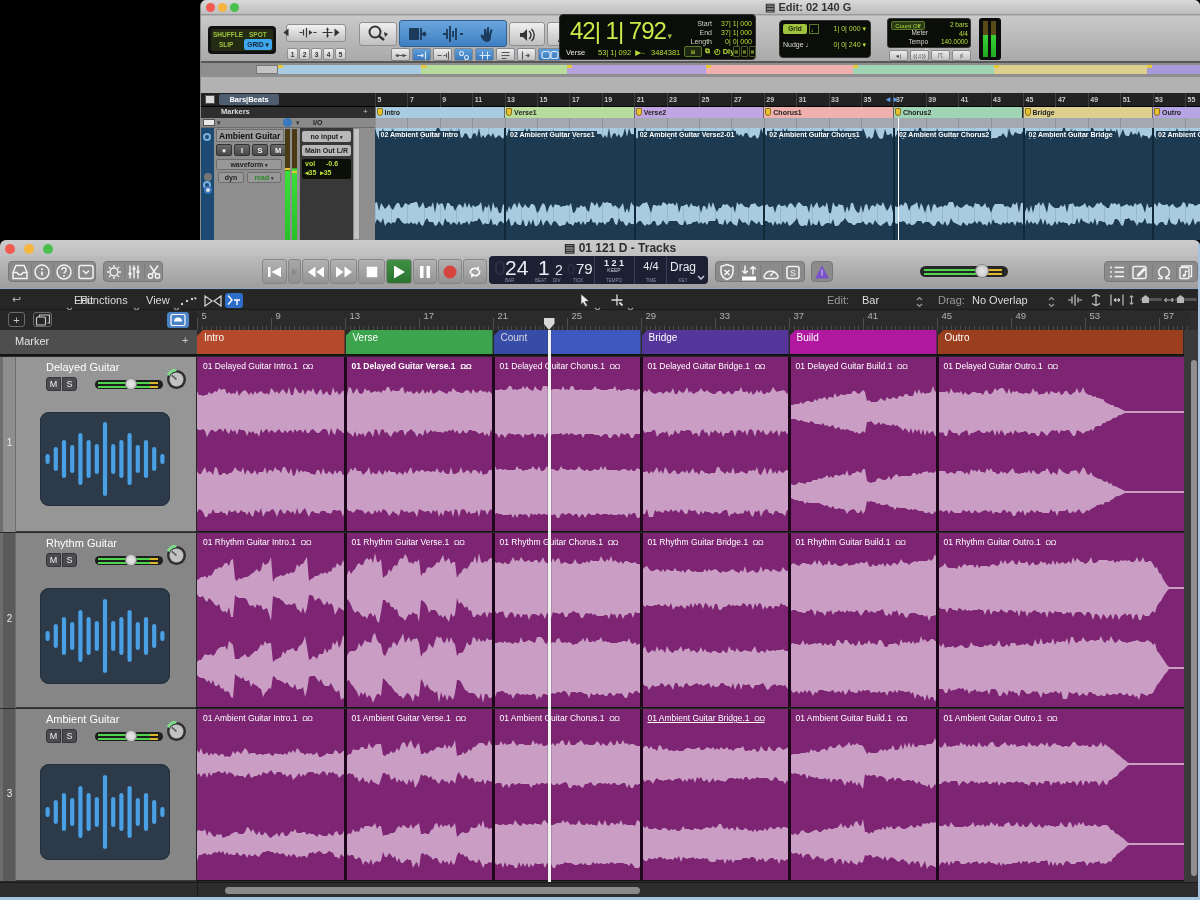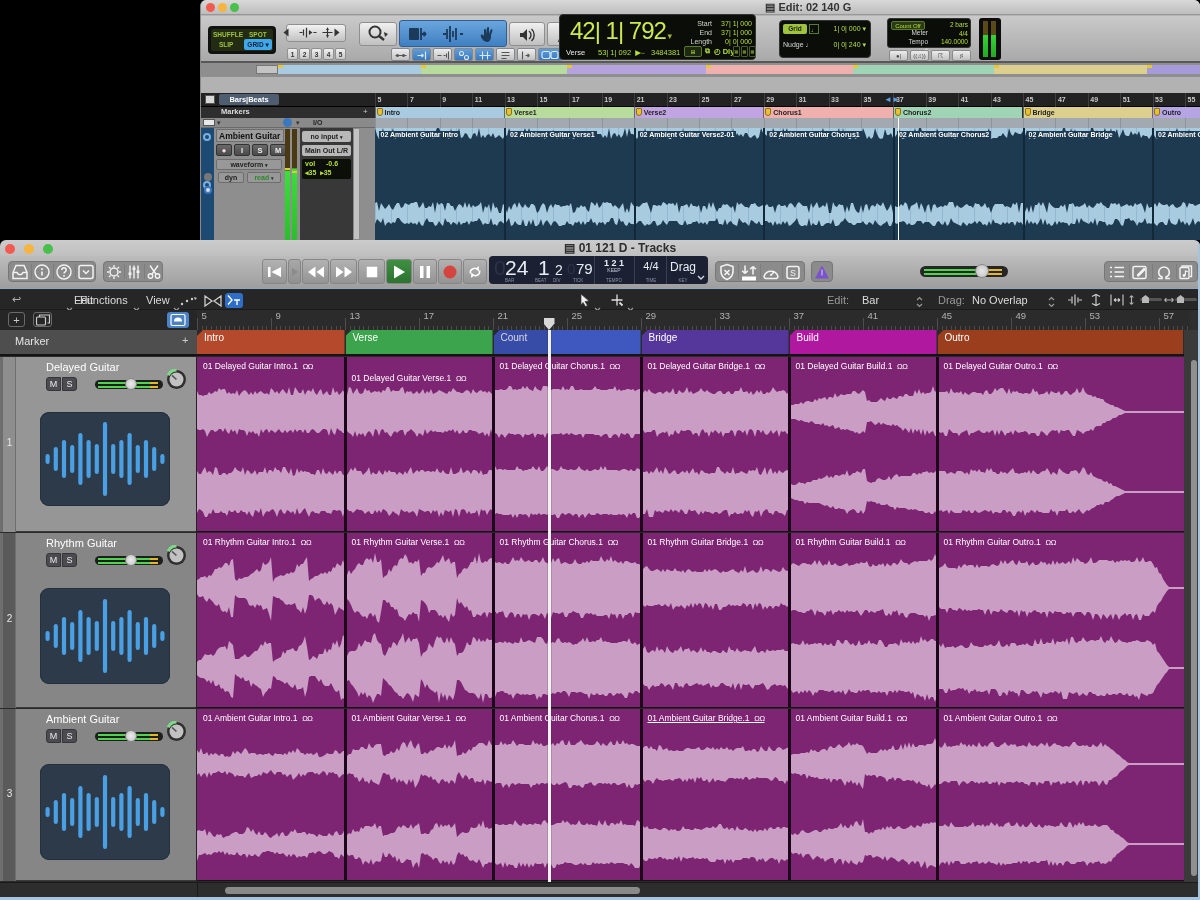--- a/index.html
+++ b/index.html
@@ -725,21 +725,21 @@
 <svg class="abs" style="left:0;top:0;" width="1003" height="174.5" viewBox="0 0 1003 174.5">
 <polygon points="0,34 2,38 4,38 6,39 8,38 10,38 12,35 14,37 16,36 18,34 20,35 22,31 24,33 26,32 28,32 30,37 32,35 34,37 36,36 38,37 40,33 42,39 44,36 46,34 48,33 50,35 52,38 54,35 56,38 58,34 60,37 62,35 64,34 66,36 68,37 70,36 72,38 74,31 76,33 78,36 80,34 82,37 84,34 86,32 88,35 90,37 92,30 94,38 96,38 98,30 100,33 102,36 104,36 106,32 108,38 110,34 112,33 114,35 116,31 118,36 120,38 122,34 124,32 126,38 128,36 130,34 132,38 134,38 136,30 138,36 140,34 142,38 144,36 146,33 148,38 150,38 152,30 154,31 156,37 158,34 160,31 162,36 164,37 166,36 168,31 170,34 172,33 174,36 176,35 178,34 180,35 182,34 184,36 186,33 188,34 190,30 192,30 194,35 196,33 198,34 200,34 202,34 204,31 206,30 208,37 210,34 212,35 214,34 216,37 218,36 220,34 222,37 224,35 226,32 228,37 230,34 232,36 234,32 236,37 238,36 240,35 242,33 244,34 246,35 248,36 250,37 252,34 254,35 256,31 258,33 260,35 262,35 264,36 266,36 268,34 270,33 272,34 274,37 276,32 278,35 280,36 282,34 284,33 286,35 288,34 290,36 292,34 294,36 296,38 298,33 300,33 302,33 304,32 306,33 308,33 310,32 312,29 314,29 316,33 318,32 320,33 322,32 324,32 326,29 328,32 330,29 332,32 334,33 336,34 338,29 340,32 342,33 344,34 346,29 348,29 350,29 352,32 354,33 356,32 358,32 360,32 362,32 364,33 366,29 368,33 370,32 372,33 374,29 376,29 378,33 380,33 382,33 384,32 386,33 388,33 390,33 392,33 394,33 396,32 398,29 400,32 402,32 404,33 406,33 408,33 410,33 412,32 414,32 416,32 418,29 420,34 422,32 424,34 426,33 428,33 430,32 432,32 434,33 436,32 438,34 440,33 442,32 444,32 446,36 448,33 450,35 452,32 454,35 456,36 458,37 460,36 462,35 464,35 466,37 468,35 470,34 472,36 474,35 476,31 478,37 480,37 482,33 484,35 486,36 488,34 490,30 492,36 494,34 496,37 498,36 500,35 502,34 504,31 506,34 508,35 510,33 512,35 514,36 516,37 518,37 520,35 522,34 524,34 526,37 528,37 530,35 532,34 534,37 536,37 538,34 540,34 542,34 544,30 546,35 548,35 550,34 552,37 554,34 556,38 558,36 560,33 562,36 564,33 566,37 568,37 570,35 572,36 574,34 576,30 578,33 580,35 582,34 584,34 586,33 588,34 590,37 592,34 594,48 596,48 598,47 600,47 602,47 604,45 606,47 608,45 610,44 612,44 614,45 616,45 618,42 620,44 622,41 624,42 626,41 628,40 630,43 632,40 634,40 636,41 638,36 640,40 642,39 644,37 646,38 648,38 650,37 652,37 654,37 656,34 658,34 660,36 662,37 664,35 666,33 668,35 670,44 672,43 674,45 676,45 678,45 680,45 682,43 684,41 686,43 688,44 690,40 692,42 694,42 696,40 698,41 700,42 702,39 704,39 706,40 708,37 710,37 712,39 714,39 716,39 718,33 720,37 722,32 724,37 726,35 728,37 730,36 732,36 734,35 736,29 738,35 740,33 742,35 744,35 746,35 748,35 750,34 752,37 754,31 756,35 758,36 760,35 762,36 764,34 766,38 768,35 770,37 772,38 774,36 776,35 778,35 780,36 782,36 784,36 786,38 788,34 790,33 792,37 794,37 796,35 798,31 800,34 802,32 804,31 806,31 808,34 810,37 812,31 814,37 816,34 818,35 820,34 822,36 824,36 826,37 828,36 830,36 832,37 834,36 836,31 838,35 840,34 842,38 844,37 846,37 848,36 850,34 852,38 854,34 856,35 858,36 860,36 862,34 864,38 866,37 868,34 870,34 872,37 874,38 876,36 878,35 880,31 882,36 884,35 886,30 888,35 890,37 892,38 894,38 896,40 898,39 900,41 902,41 904,42 906,42 908,45 910,46 912,47 914,48 916,48 918,50 920,50 922,51 924,52 926,53 928,54 930,54 932,54 934,54 936,54 938,54 940,54 942,54 944,54 946,54 948,54 950,54 952,54 954,54 956,54 958,54 960,54 962,54 964,54 966,54 968,54 970,54 972,54 974,54 976,54 978,54 980,54 982,54 984,54 986,54 988,54 990,54 992,54 994,54 996,54 998,54 1000,54 1002,54 1002,56 1000,56 998,56 996,56 994,56 992,56 990,56 988,56 986,56 984,56 982,56 980,56 978,56 976,56 974,56 972,56 970,56 968,56 966,56 964,56 962,56 960,56 958,56 956,56 954,56 952,56 950,56 948,56 946,56 944,56 942,56 940,56 938,56 936,56 934,56 932,56 930,56 928,56 926,57 924,58 922,58 920,60 918,61 916,61 914,63 912,64 910,64 908,66 906,66 904,69 902,69 900,69 898,70 896,74 894,72 892,74 890,74 888,75 886,77 884,75 882,74 880,73 878,79 876,79 874,76 872,73 870,73 868,74 866,74 864,73 862,77 860,73 858,74 856,73 854,74 852,76 850,79 848,77 846,75 844,74 842,79 840,79 838,76 836,76 834,76 832,78 830,75 828,74 826,75 824,75 822,76 820,75 818,73 816,78 814,74 812,76 810,76 808,79 806,75 804,73 802,78 800,73 798,79 796,73 794,74 792,76 790,74 788,76 786,76 784,75 782,73 780,74 778,75 776,76 774,76 772,79 770,73 768,74 766,75 764,76 762,79 760,76 758,76 756,76 754,74 752,72 750,79 748,79 746,75 744,76 742,75 740,79 738,79 736,74 734,75 732,77 730,73 728,79 726,72 724,78 722,72 720,75 718,72 716,77 714,71 712,76 710,73 708,71 706,74 704,71 702,70 700,68 698,69 696,67 694,69 692,68 690,68 688,67 686,66 684,68 682,65 680,67 678,68 676,66 674,64 672,65 670,65 668,76 666,74 664,76 662,77 660,75 658,76 656,74 654,74 652,73 650,72 648,73 646,72 644,73 642,70 640,71 638,72 636,68 634,69 632,70 630,68 628,69 626,66 624,68 622,67 620,67 618,67 616,65 614,64 612,66 610,65 608,65 606,64 604,63 602,64 600,63 598,62 596,62 594,62 592,76 590,77 588,74 586,75 584,74 582,80 580,73 578,75 576,77 574,73 572,76 570,78 568,77 566,73 564,76 562,73 560,73 558,80 556,74 554,72 552,73 550,79 548,73 546,76 544,74 542,73 540,74 538,80 536,74 534,73 532,76 530,76 528,76 526,80 524,74 522,77 520,75 518,73 516,76 514,74 512,80 510,75 508,76 506,72 504,74 502,80 500,76 498,76 496,78 494,74 492,73 490,73 488,74 486,74 484,73 482,77 480,76 478,73 476,78 474,77 472,80 470,74 468,76 466,75 464,76 462,77 460,80 458,73 456,73 454,75 452,75 450,75 448,76 446,73 444,77 442,77 440,77 438,77 436,81 434,81 432,77 430,76 428,78 426,77 424,76 422,81 420,78 418,77 416,78 414,81 412,81 410,77 408,77 406,78 404,80 402,78 400,78 398,78 396,77 394,77 392,77 390,77 388,77 386,81 384,77 382,77 380,78 378,78 376,77 374,76 372,78 370,76 368,77 366,78 364,76 362,77 360,77 358,77 356,77 354,78 352,77 350,76 348,81 346,77 344,78 342,77 340,77 338,81 336,76 334,77 332,78 330,78 328,77 326,81 324,78 322,77 320,77 318,78 316,77 314,77 312,76 310,78 308,81 306,78 304,77 302,81 300,77 298,76 296,80 294,72 292,80 290,76 288,79 286,75 284,76 282,77 280,75 278,74 276,74 274,73 272,73 270,76 268,76 266,73 264,76 262,77 260,73 258,76 256,72 254,74 252,73 250,75 248,74 246,76 244,75 242,75 240,75 238,74 236,75 234,73 232,75 230,77 228,72 226,79 224,77 222,76 220,80 218,76 216,74 214,72 212,74 210,75 208,79 206,73 204,73 202,74 200,76 198,74 196,76 194,80 192,78 190,75 188,76 186,72 184,73 182,79 180,73 178,72 176,80 174,76 172,74 170,76 168,80 166,76 164,78 162,76 160,80 158,74 156,80 154,77 152,76 150,74 148,76 146,76 144,74 142,73 140,71 138,78 136,76 134,71 132,79 130,73 128,72 126,72 124,74 122,76 120,76 118,74 116,72 114,73 112,76 110,76 108,72 106,76 104,73 102,73 100,75 98,72 96,76 94,73 92,74 90,76 88,73 86,76 84,75 82,72 80,74 78,76 76,74 74,73 72,76 70,72 68,73 66,76 64,72 62,80 60,76 58,77 56,74 54,76 52,74 50,79 48,74 46,73 44,73 42,72 40,78 38,73 36,75 34,72 32,77 30,75 28,71 26,75 24,72 22,72 20,74 18,75 16,73 14,73 12,76 10,80 8,74 6,72 4,73 2,73 0,72" fill="#ca9dc5"></polygon>
           <polygon points="0,114 2,117 4,117 6,113 8,110 10,116 12,114 14,115 16,118 18,110 20,111 22,118 24,118 26,116 28,116 30,118 32,116 34,116 36,114 38,110 40,113 42,114 44,115 46,110 48,118 50,113 52,114 54,117 56,116 58,113 60,118 62,115 64,115 66,115 68,110 70,117 72,113 74,113 76,115 78,110 80,113 82,113 84,116 86,110 88,110 90,114 92,117 94,111 96,119 98,118 100,111 102,116 104,113 106,115 108,114 110,115 112,115 114,117 116,117 118,118 120,113 122,113 124,118 126,111 128,116 130,117 132,114 134,116 136,118 138,113 140,117 142,114 144,114 146,118 148,117 150,118 152,115 154,111 156,114 158,110 160,114 162,114 164,114 166,118 168,116 170,114 172,110 174,118 176,115 178,117 180,117 182,113 184,116 186,118 188,113 190,116 192,113 194,115 196,115 198,115 200,118 202,115 204,116 206,118 208,114 210,117 212,113 214,110 216,117 218,115 220,113 222,115 224,113 226,113 228,115 230,114 232,114 234,115 236,114 238,115 240,111 242,115 244,116 246,113 248,116 250,117 252,117 254,110 256,117 258,117 260,116 262,115 264,110 266,116 268,115 270,113 272,114 274,117 276,113 278,113 280,114 282,117 284,113 286,118 288,117 290,117 292,113 294,113 296,114 298,109 300,113 302,112 304,112 306,113 308,112 310,113 312,113 314,113 316,113 318,113 320,109 322,112 324,112 326,114 328,113 330,113 332,112 334,112 336,109 338,112 340,113 342,109 344,114 346,114 348,112 350,109 352,112 354,112 356,112 358,113 360,114 362,113 364,109 366,112 368,112 370,113 372,113 374,112 376,113 378,113 380,112 382,109 384,112 386,113 388,114 390,112 392,114 394,114 396,113 398,112 400,113 402,113 404,109 406,113 408,109 410,113 412,113 414,113 416,113 418,113 420,113 422,114 424,113 426,112 428,112 430,113 432,114 434,112 436,114 438,114 440,111 442,112 444,113 446,115 448,115 450,114 452,117 454,114 456,116 458,113 460,110 462,116 464,113 466,117 468,110 470,113 472,117 474,116 476,114 478,113 480,117 482,117 484,115 486,114 488,116 490,113 492,117 494,114 496,111 498,116 500,115 502,118 504,113 506,114 508,116 510,116 512,117 514,116 516,116 518,116 520,110 522,110 524,114 526,115 528,117 530,114 532,116 534,116 536,110 538,117 540,116 542,116 544,114 546,115 548,116 550,117 552,113 554,114 556,113 558,114 560,110 562,117 564,118 566,114 568,110 570,118 572,113 574,111 576,117 578,114 580,117 582,113 584,115 586,116 588,114 590,113 592,114 594,127 596,128 598,128 600,127 602,125 604,126 606,126 608,127 610,125 612,125 614,125 616,123 618,123 620,123 622,121 624,122 626,121 628,120 630,118 632,121 634,119 636,121 638,118 640,118 642,119 644,118 646,117 648,118 650,113 652,119 654,118 656,116 658,116 660,114 662,115 664,116 666,112 668,112 670,124 672,125 674,126 676,125 678,125 680,122 682,121 684,122 686,123 688,123 690,122 692,119 694,123 696,120 698,118 700,117 702,120 704,119 706,119 708,119 710,119 712,119 714,119 716,116 718,116 720,118 722,116 724,117 726,115 728,115 730,114 732,116 734,115 736,116 738,115 740,112 742,114 744,114 746,114 748,114 750,117 752,116 754,115 756,116 758,117 760,114 762,114 764,114 766,115 768,117 770,115 772,118 774,112 776,114 778,113 780,115 782,112 784,115 786,115 788,116 790,111 792,114 794,111 796,115 798,115 800,117 802,117 804,114 806,116 808,115 810,117 812,115 814,113 816,111 818,116 820,116 822,117 824,116 826,116 828,115 830,116 832,113 834,117 836,113 838,115 840,117 842,117 844,115 846,114 848,114 850,111 852,114 854,118 856,115 858,116 860,118 862,111 864,113 866,115 868,116 870,117 872,117 874,114 876,114 878,113 880,114 882,117 884,114 886,110 888,112 890,117 892,118 894,115 896,119 898,120 900,121 902,122 904,122 906,124 908,125 910,124 912,127 914,126 916,129 918,129 920,130 922,131 924,132 926,133 928,134 930,134 932,134 934,134 936,134 938,134 940,134 942,134 944,134 946,134 948,134 950,134 952,134 954,134 956,134 958,134 960,134 962,134 964,134 966,134 968,134 970,134 972,134 974,134 976,134 978,134 980,134 982,134 984,134 986,134 988,134 990,134 992,134 994,134 996,134 998,134 1000,134 1002,134 1002,136 1000,136 998,136 996,136 994,136 992,136 990,136 988,136 986,136 984,136 982,136 980,136 978,136 976,136 974,136 972,136 970,136 968,136 966,136 964,136 962,136 960,136 958,136 956,136 954,136 952,136 950,136 948,136 946,136 944,136 942,136 940,136 938,136 936,136 934,136 932,136 930,136 928,136 926,137 924,138 922,139 920,139 918,140 916,142 914,143 912,145 910,145 908,145 906,148 904,147 902,148 900,148 898,150 896,151 894,152 892,154 890,153 888,155 886,157 884,155 882,152 880,154 878,156 876,154 874,156 872,156 870,152 868,154 866,154 864,154 862,154 860,159 858,154 856,155 854,152 852,156 850,156 848,156 846,156 844,155 842,155 840,153 838,156 836,154 834,153 832,156 830,155 828,159 826,153 824,156 822,154 820,155 818,159 816,159 814,155 812,154 810,156 808,153 806,153 804,156 802,156 800,155 798,155 796,157 794,153 792,155 790,154 788,153 786,154 784,155 782,156 780,155 778,153 776,156 774,156 772,153 770,155 768,154 766,153 764,156 762,156 760,156 758,156 756,155 754,153 752,157 750,153 748,154 746,155 744,153 742,154 740,158 738,154 736,157 734,157 732,155 730,156 728,156 726,154 724,154 722,154 720,153 718,152 716,153 714,152 712,153 710,152 708,151 706,151 704,151 702,151 700,150 698,153 696,150 694,150 692,149 690,147 688,148 686,148 684,148 682,146 680,147 678,145 676,145 674,144 672,145 670,144 668,154 666,157 664,153 662,156 660,156 658,153 656,152 654,153 652,154 650,157 648,153 646,152 644,152 642,151 640,152 638,152 636,149 634,151 632,150 630,148 628,149 626,148 624,147 622,146 620,146 618,146 616,146 614,146 612,146 610,145 608,147 606,144 604,144 602,144 600,143 598,143 596,142 594,141 592,153 590,153 588,159 586,157 584,156 582,156 580,154 578,154 576,158 574,156 572,156 570,152 568,153 566,155 564,160 562,153 560,155 558,154 556,160 554,158 552,153 550,155 548,153 546,157 544,156 542,157 540,157 538,155 536,157 534,157 532,160 530,153 528,153 526,154 524,156 522,157 520,155 518,155 516,157 514,156 512,155 510,155 508,154 506,157 504,154 502,158 500,156 498,153 496,154 494,154 492,152 490,157 488,157 486,154 484,152 482,156 480,154 478,153 476,155 474,152 472,155 470,154 468,153 466,156 464,155 462,154 460,155 458,153 456,160 454,160 452,160 450,152 448,157 446,157 444,158 442,161 440,161 438,156 436,156 434,158 432,156 430,161 428,158 426,157 424,158 422,157 420,158 418,158 416,158 414,157 412,158 410,157 408,157 406,157 404,158 402,157 400,156 398,158 396,158 394,158 392,156 390,158 388,161 386,157 384,158 382,161 380,157 378,157 376,159 374,157 372,156 370,157 368,158 366,156 364,157 362,161 360,161 358,157 356,158 354,158 352,156 350,158 348,157 346,157 344,158 342,156 340,158 338,157 336,158 334,156 332,161 330,158 328,157 326,158 324,157 322,157 320,161 318,157 316,161 314,157 312,158 310,158 308,158 306,158 304,157 302,157 300,156 298,157 296,155 294,152 292,154 290,158 288,153 286,154 284,152 282,160 280,153 278,156 276,156 274,157 272,154 270,157 268,153 266,152 264,153 262,160 260,153 258,152 256,160 254,153 252,155 250,154 248,153 246,159 244,155 242,160 240,153 238,155 236,153 234,157 232,154 230,154 228,155 226,154 224,153 222,152 220,160 218,156 216,154 214,155 212,156 210,154 208,155 206,154 204,152 202,159 200,157 198,156 196,154 194,157 192,159 190,155 188,153 186,152 184,156 182,153 180,156 178,153 176,157 174,157 172,154 170,155 168,157 166,154 164,153 162,153 160,152 158,154 156,156 154,154 152,154 150,152 148,152 146,160 144,154 142,153 140,154 138,153 136,153 134,157 132,156 130,156 128,154 126,154 124,154 122,157 120,156 118,156 116,154 114,155 112,160 110,156 108,151 106,153 104,156 102,157 100,151 98,158 96,154 94,156 92,154 90,153 88,157 86,156 84,152 82,154 80,160 78,155 76,152 74,153 72,155 70,154 68,156 66,160 64,151 62,156 60,154 58,153 56,160 54,158 52,154 50,158 48,155 46,155 44,153 42,156 40,156 38,153 36,155 34,155 32,153 30,159 28,156 26,156 24,154 22,156 20,156 18,156 16,152 14,157 12,156 10,160 8,160 6,155 4,153 2,152 0,156" fill="#ca9dc5"></polygon>
 </svg>
 <div class="abs" style="left:147.3px;top:0;width:2.5px;height:174.5px;background:#1d081b;"></div>
 <div class="abs" style="left:295.3px;top:0;width:2.5px;height:174.5px;background:#1d081b;"></div>
 <div class="abs" style="left:443.3px;top:0;width:2.5px;height:174.5px;background:#1d081b;"></div>
 <div class="abs" style="left:591.3px;top:0;width:2.5px;height:174.5px;background:#1d081b;"></div>
 <div class="abs" style="left:739.3px;top:0;width:2.5px;height:174.5px;background:#1d081b;"></div>
 <div class="abs" style="left:6.0px;top:4px;font-size:8.5px;color:#fff;white-space:nowrap;">01 Delayed Guitar Intro.1&nbsp;&nbsp;<span style="font-size:7.5px;letter-spacing:-0.5px;">ΩΩ</span></div>
-<div class="abs" style="left:154.5px;top:16px;font-size:8.5px;color:#fff;white-space:nowrap;">01 Delayed Guitar Verse.1&nbsp;&nbsp;<span style="font-size:7.5px;letter-spacing:-0.5px;">ΩΩ</span></div>
+<div class="abs" style="left:154.5px;top:4px;font-size:8.5px;color:#fff;white-space:nowrap;font-weight:bold;">01 Delayed Guitar Verse.1&nbsp;&nbsp;<span style="font-size:7.5px;letter-spacing:-0.5px;">ΩΩ</span></div>
 <div class="abs" style="left:302.5px;top:4px;font-size:8.5px;color:#fff;white-space:nowrap;">01 Delayed Guitar Chorus.1&nbsp;&nbsp;<span style="font-size:7.5px;letter-spacing:-0.5px;">ΩΩ</span></div>
 <div class="abs" style="left:450.5px;top:4px;font-size:8.5px;color:#fff;white-space:nowrap;">01 Delayed Guitar Bridge.1&nbsp;&nbsp;<span style="font-size:7.5px;letter-spacing:-0.5px;">ΩΩ</span></div>
 <div class="abs" style="left:598.5px;top:4px;font-size:8.5px;color:#fff;white-space:nowrap;">01 Delayed Guitar Build.1&nbsp;&nbsp;<span style="font-size:7.5px;letter-spacing:-0.5px;">ΩΩ</span></div>
 <div class="abs" style="left:746.5px;top:4px;font-size:8.5px;color:#fff;white-space:nowrap;">01 Delayed Guitar Outro.1&nbsp;&nbsp;<span style="font-size:7.5px;letter-spacing:-0.5px;">ΩΩ</span></div>
 </div>
 <div class="abs" style="left:0;top:293px;width:197px;height:174.5px;background:#868686;border-bottom:1.5px solid #3a3a3a;">
 <div class="abs" style="left:0;top:0;width:3px;height:174.5px;background:#6e6e6e;"></div>
 <div class="abs" style="left:3px;top:0;width:13px;height:174.5px;background:#5a5a5a;border-right:1px solid #6e6e6e;">
 <div class="abs" style="left:0;top:80.25px;width:13px;text-align:center;font-size:10px;color:#e8e8e8;">2</div>
         </div>

